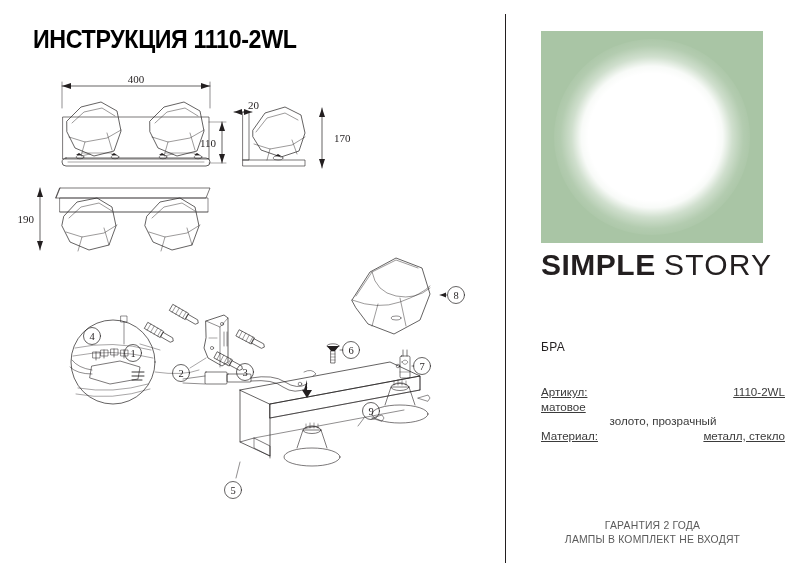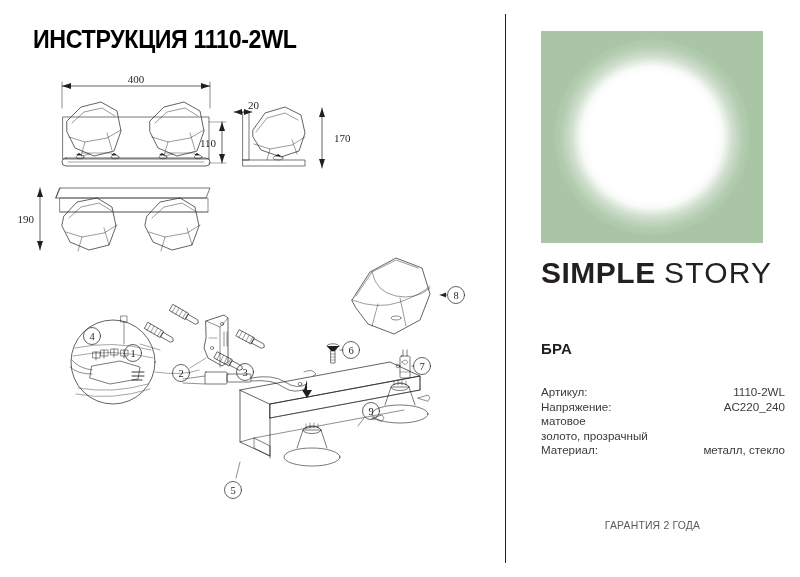--- a/index.html
+++ b/index.html
@@ -48,39 +48,39 @@
     position:absolute;left:50%;top:50%;
     width:196px;height:196px;margin-left:-98px;margin-top:-98px;
     border-radius:50%;
     background:radial-gradient(circle at 50% 50%,
       #ffffff 0%, #ffffff 46%, rgba(255,255,255,0.92) 51%,
       rgba(255,255,255,0.45) 58%, rgba(255,255,255,0.12) 66%,
       rgba(255,255,255,0) 74%);
   }
 
   .brand{
-    position:absolute;left:36px;top:258px;
+    position:absolute;left:36px;top:250px;
     font-size:30px;white-space:nowrap;line-height:1;
   }
   .brand .b1{font-weight:600;letter-spacing:0.5px;}
   .brand .b2{font-weight:300;letter-spacing:1.2px;}
 
   .product-type{
     position:absolute;left:36px;top:340px;
-    font-size:15px;font-weight:bold;letter-spacing:0.3px;
+    font-size:12px;font-weight:normal;letter-spacing:0.3px;
   }
 
   .specs{
     position:absolute;left:36px;top:385px;width:244px;
     font-size:11.6px;line-height:14.6px;color:#3b3b3b;
   }
-  .spec-row{display:flex;justify-content:space-between;align-items:baseline;gap:6px;}
+  .spec-row{display:flex;justify-content:space-between;align-items:baseline;gap:6px;text-decoration:underline;}
   .spec-row .lbl{white-space:nowrap;}
   .spec-row .val{text-align:right;}
-  .spec-cont{text-align:left;}
+  .spec-cont{text-align:center;}
 
   .footer{
     position:absolute;left:0;top:519px;width:295px;
     text-align:center;font-size:10.4px;line-height:13.6px;color:#5a5a5a;
     letter-spacing:0.2px;
   }
 
   
   .dim{font-family:"Liberation Serif","DejaVu Serif",serif;font-size:11px;fill:#231f20;}
   .cal{font-family:"Liberation Serif","DejaVu Serif",serif;font-size:10.5px;fill:#231f20;}
@@ -395,30 +395,27 @@
     </div>
 
     <div class="product-type">БРА</div>
 
     <div class="specs">
       <div class="spec-row">
         <span class="lbl">Артикул:</span>
         <span class="val">1110-2WL</span>
       </div>
       <div class="spec-row">
-        <span class="lbl">Напряжение:</span>
-        <span class="val">AC220_240</span>
-      </div>
-      <div class="spec-row">
         <span class="val">матовое</span>
       </div>
       <div class="spec-cont">золото, прозрачный</div>
       <div class="spec-row">
         <span class="lbl">Материал:</span>
         <span class="val">металл, стекло</span>
       </div>
     </div>
 
     <div class="footer">
       <div>ГАРАНТИЯ 2 ГОДА</div>
+      <div>ЛАМПЫ В КОМПЛЕКТ НЕ ВХОДЯТ</div>
     </div>
   </div>
 </div>
 
 </body></html>

